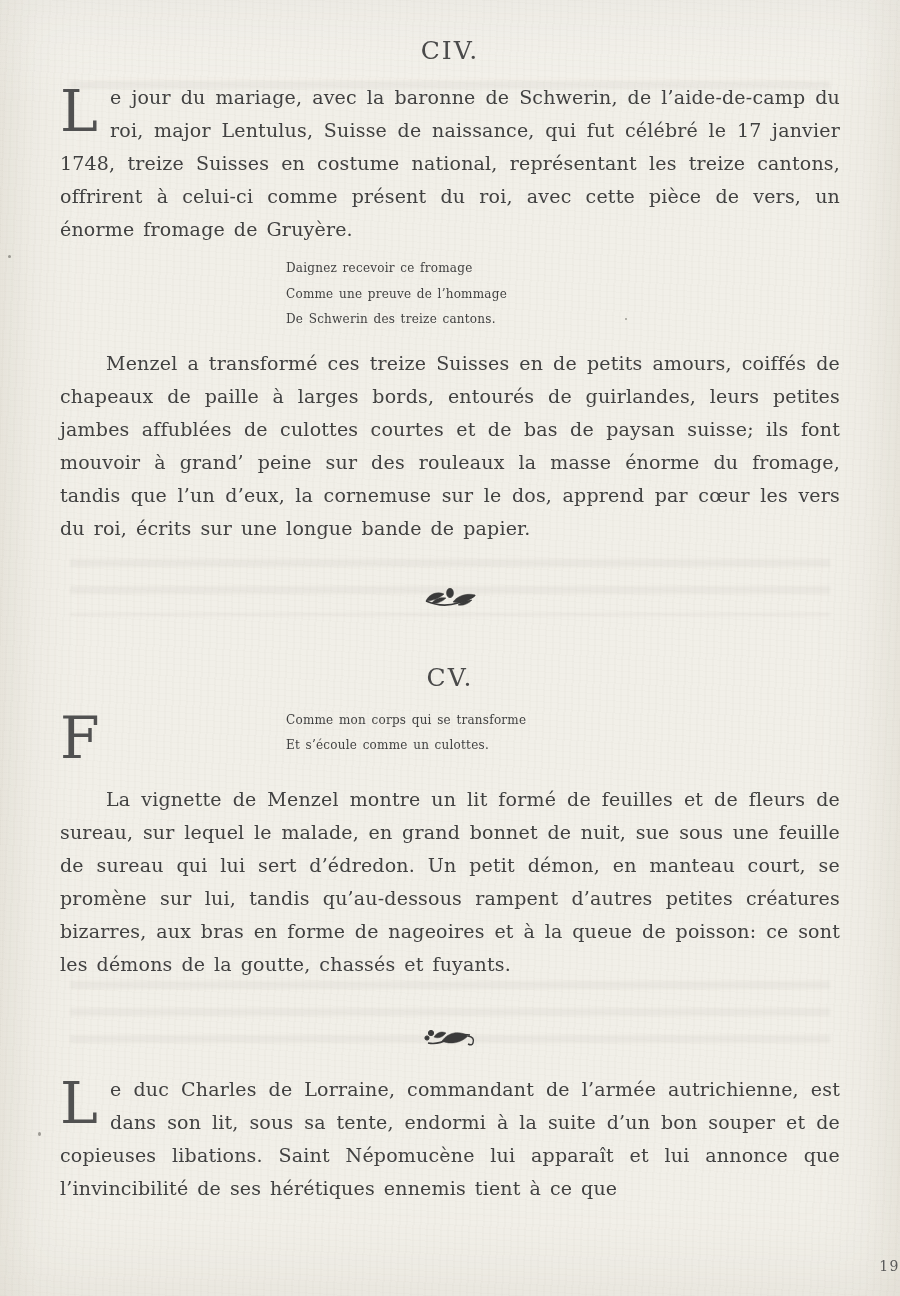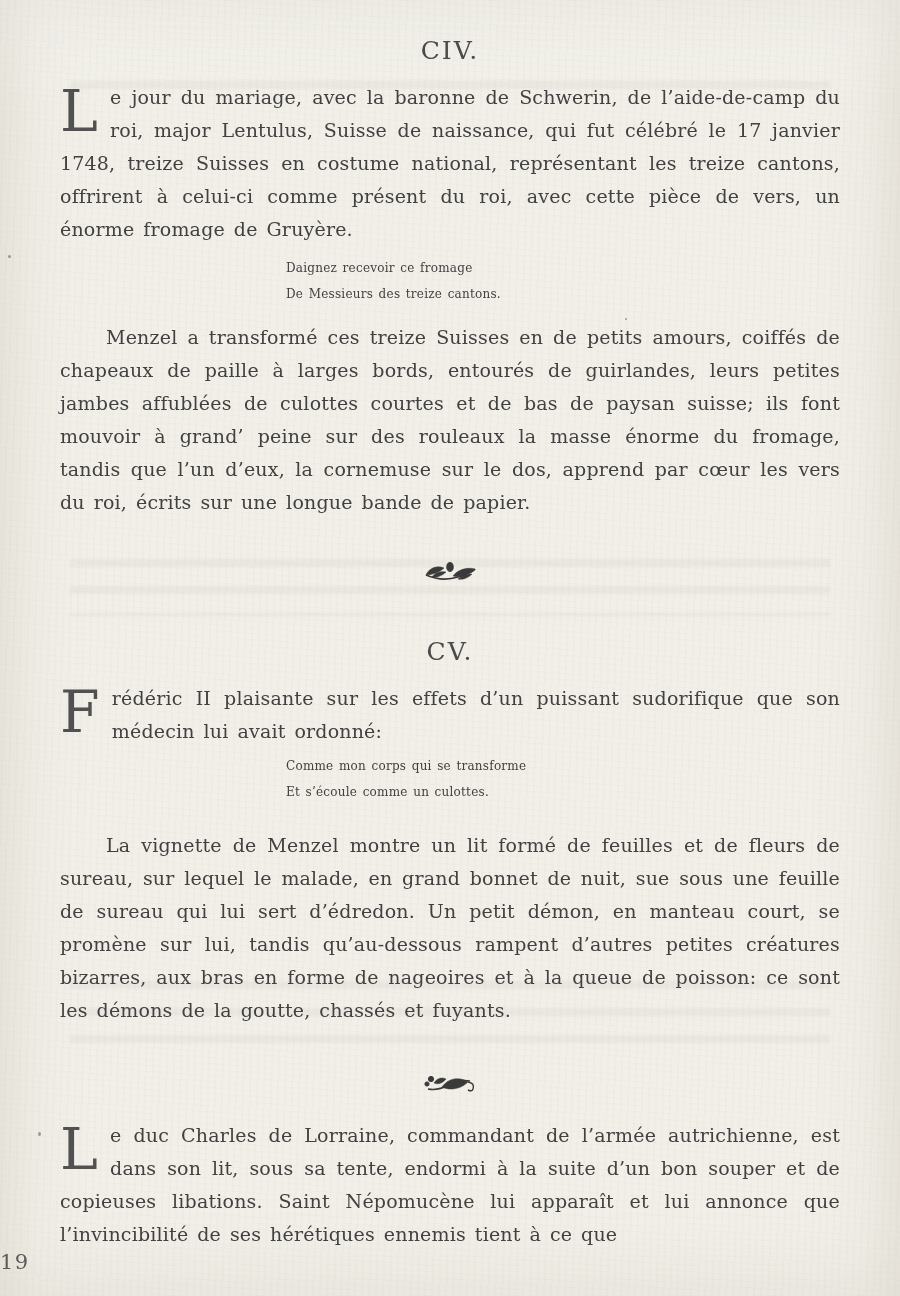--- a/index.html
+++ b/index.html
@@ -80,22 +80,22 @@
     margin-top: 40px;
     height: 28px;
   }
   .ornament-wrap svg { display: inline-block; }
 
   .page-number {
     position: absolute;
     bottom: 22px;
     left: 0;
     width: 100%;
-    text-align: left;
-    font-size: 21px;
+    text-align: right;
+    font-size: 14px;
     letter-spacing: 1.5px;
     color: #5a5a5a;
   }
 
   
   .ghost {
     position: absolute;
     left: 70px;
     right: 70px;
     pointer-events: none;
@@ -133,42 +133,43 @@
   <div class="content">
 
     <h2 class="section-heading heading-civ">CIV.</h2>
 
     <p class="body-para opening-para">
       <span class="dropcap">L</span><span>e jour du mariage, avec la baronne de Schwerin, de l’aide-de-camp du roi, major Lentulus, Suisse de naissance, qui fut célébré le 17 janvier 1748, treize Suisses en costume national, représentant les treize cantons, offrirent à celui-ci comme présent du roi, avec cette pièce de vers, un énorme fromage de Gruyère.</span>
     </p>
 
     <div class="verse">
       <div class="verse-line">Daignez recevoir ce fromage</div>
-      <div class="verse-line">De Messieurs des treize cantons.</div>
+      <div class="verse-line">Comme une preuve de l’hommage</div>
+      <div class="verse-line">De Schwerin des treize cantons.</div>
     </div>
 
     <p class="body-para indent-para">Menzel a transformé ces treize Suisses en de petits amours, coiffés de chapeaux de paille à larges bords, entourés de guirlandes, leurs petites jambes affublées de culottes courtes et de bas de paysan suisse; ils font mouvoir à grand’ peine sur des rouleaux la masse énorme du fromage, tandis que l’un d’eux, la cornemuse sur le dos, apprend par cœur les vers du roi, écrits sur une longue bande de papier.</p>
 
     <div class="ornament-wrap">
       <svg width="56" height="26" viewBox="0 0 56 26" aria-hidden="true">
         <g fill="#3a3a3a" stroke="#3a3a3a">
           <path d="M4 16 Q 20 23 36 18 T 53 10" fill="none" stroke-width="1.6"></path>
           <path d="M4 16 C 7 9, 15 6, 22 9 C 18 13, 10 16, 4 16 Z" stroke-width="0.5"></path>
           <path d="M10 18 C 13 13, 19 12, 24 13 C 20 17, 14 19, 10 18 Z" stroke-width="0.5"></path>
           <ellipse cx="28" cy="8" rx="3.2" ry="4.4"></ellipse>
           <path d="M31 17 C 36 10, 46 8, 53 10 C 47 16, 38 19, 31 17 Z" stroke-width="0.5"></path>
           <path d="M36 20 C 40 16, 46 15, 50 15 C 46 19, 41 21, 36 20 Z" stroke-width="0.5"></path>
         </g>
       </svg>
     </div>
 
     <h2 class="section-heading heading-cv">CV.</h2>
 
     <p class="body-para opening-para">
-      <span class="dropcap">F</span><span>rédéric II plaisante sur les effets d’un puissant sudorifique que son médecin lui avait ordonné:</span>
+      <span class="dropcap">F</span>
     </p>
 
     <div class="verse" style="margin-top:6px;">
       <div class="verse-line">Comme mon corps qui se transforme</div>
       <div class="verse-line">Et s’écoule comme un culottes.</div>
     </div>
 
     <p class="body-para indent-para" style="margin-top:24px;">La vignette de Menzel montre un lit formé de feuilles et de fleurs de sureau, sur lequel le malade, en grand bonnet de nuit, sue sous une feuille de sureau qui lui sert d’édredon. Un petit démon, en manteau court, se promène sur lui, tandis qu’au-dessous rampent d’autres petites créatures bizarres, aux bras en forme de nageoires et à la queue de poisson: ce sont les démons de la goutte, chassés et fuyants.</p>
 
     <div class="ornament-wrap" style="margin-top:44px;">

